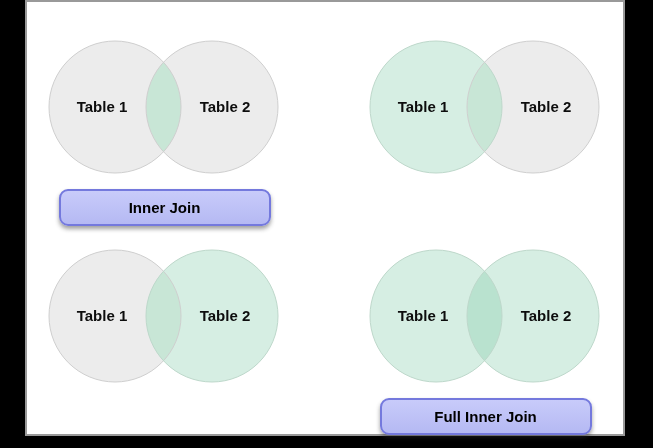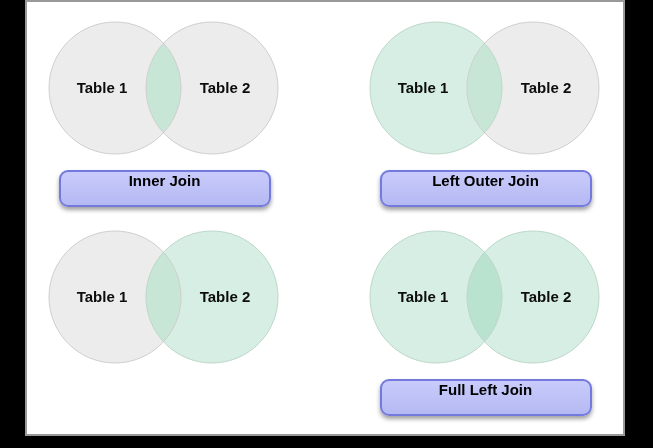--- a/index.html
+++ b/index.html
@@ -27,20 +27,21 @@
     background: #ffffff;
     border: 2px solid #999999;
   }
   .grid {
     display: grid;
     grid-template-columns: 1fr 1fr;
     column-gap: 70px;
     row-gap: 20px;
     padding: 16px 12px 0 12px;
     justify-items: center;
+    margin-top: 19px;
   }
   .panel {
     display: flex;
     flex-direction: column;
     align-items: center;
   }
   svg.venn {
     width: 240px;
     height: 140px;
     display: block;
@@ -50,20 +51,21 @@
     font-family: "Liberation Sans", sans-serif;
     font-size: 15px;
     font-weight: bold;
     fill: #0d0d0d;
   }
   .join-button {
     width: 212px;
     height: 37px;
     box-sizing: border-box;
     display: flex;
+    align-items: center;
     justify-content: center;
     background: linear-gradient(to bottom, #c8cbfa 0%, #b5b9f3 100%);
     border: 2px solid #7479dd;
     border-radius: 9px;
     box-shadow: 0 3px 4px rgba(45, 45, 45, 0.45);
     font-size: 15px;
     font-weight: bold;
     color: #000000;
     cursor: pointer;
   }
@@ -107,23 +109,20 @@
           <circle cx="70" cy="70" r="66" stroke-width="1" fill="#d6eee3"></circle>
           <circle cx="167" cy="70" r="66" stroke-width="1" fill="#ececec"></circle>
           <g clip-path="url(#clipA1)">
             <circle cx="167" cy="70" r="66" stroke-width="1" fill="#c8e6d6"></circle>
           </g>
           <circle cx="70" cy="70" r="66" fill="none" stroke="#bed8cb"></circle>
           <circle cx="167" cy="70" r="66" fill="none" stroke="#cfcfcf"></circle>
           <text x="57" y="75" text-anchor="middle">Table 1</text>
           <text x="180" y="75" text-anchor="middle">Table 2</text>
         </svg>
-        <div class="join-button">
-          <span>Left Outer Join</span>
-        </div>
       </div>
 
       <div class="panel">
         <svg class="venn" viewBox="0 0 240 140">
           <defs>
             <clipPath id="clipA2">
                 <circle cx="70" cy="70" r="66"></circle>
               </clipPath>
           </defs>
           <circle cx="70" cy="70" r="66" stroke-width="1" fill="#ececec"></circle>
@@ -149,19 +148,19 @@
           <circle cx="167" cy="70" r="66" stroke-width="1" fill="#d6eee3"></circle>
           <g clip-path="url(#clipA3)">
             <circle cx="167" cy="70" r="66" stroke-width="1" fill="#b9e2cf"></circle>
           </g>
           <circle cx="70" cy="70" r="66" fill="none" stroke="#bed8cb"></circle>
           <circle cx="167" cy="70" r="66" fill="none" stroke="#bed8cb"></circle>
           <text x="57" y="75" text-anchor="middle">Table 1</text>
           <text x="180" y="75" text-anchor="middle">Table 2</text>
         </svg>
         <div class="join-button">
-          <span>Full Left Join</span>
+          <span>Full Inner Join</span>
         </div>
       </div>
 
     </div>
   </div>
 </div>
 
 </body></html>

